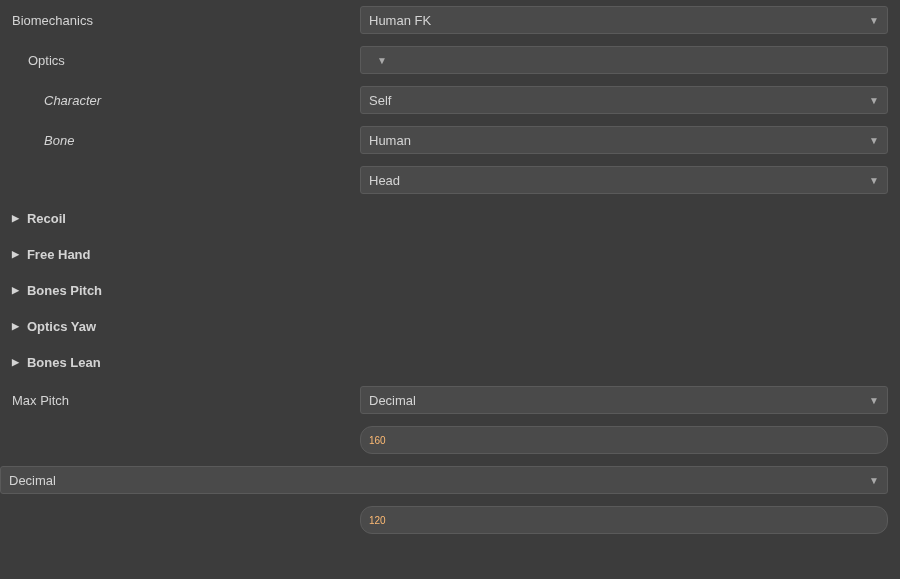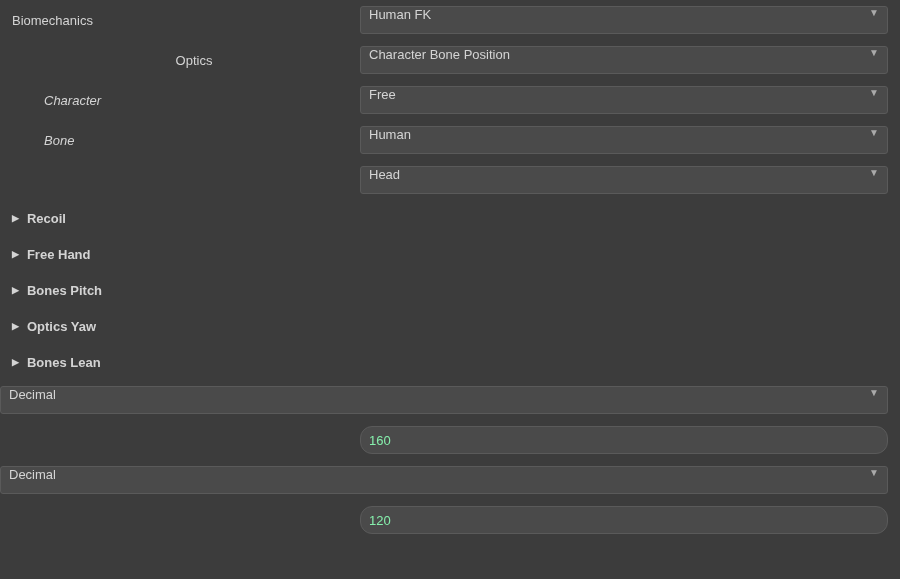--- a/index.html
+++ b/index.html
@@ -35,21 +35,20 @@
     .row-label {
       width: 360px;
       padding-left: 12px;
       color: #d4d4d4;
       font-size: 13px;
       flex-shrink: 0;
     }
 
     .row-label.indent-1 {
       padding-left: 28px;
-      text-align: center;
     }
 
     .row-label.indent-2 {
       padding-left: 44px;
       font-style: italic;
     }
 
     .row-control {
       flex: 1;
       padding-right: 12px;
@@ -58,39 +57,40 @@
     .dropdown {
       width: 100%;
       background-color: #4a4a4a;
       border: 1px solid #5a5a5a;
       border-radius: 3px;
       color: #d4d4d4;
       font-size: 13px;
       height: 28px;
       padding: 0 8px;
       display: flex;
+      align-items: center;
       justify-content: space-between;
       cursor: pointer;
       position: relative;
       gap: 41px;
     }
 
     .dropdown-arrow {
       color: #aaa;
       font-size: 10px;
       margin-left: 8px;
     }
 
     .input-field {
       width: 100%;
       background-color: #4a4a4a;
       border: 1px solid #5a5a5a;
       border-radius: 12px;
-      color: #86efac;
-      font-size: 13px;
+      color: #fdba74;
+      font-size: 10px;
       height: 28px;
       padding: 0 8px;
     }
 
     .expand-row {
       display: flex;
       align-items: center;
       min-height: 36px;
       padding: 4px 0;
     }
@@ -124,31 +124,30 @@
         <span>Human FK</span>
         <span class="dropdown-arrow">▼</span>
       </div>
     </div>
   </div>
 
   <div class="row">
     <div class="row-label indent-1">Optics</div>
     <div class="row-control">
       <div class="dropdown">
-        <span>Character Bone Position</span>
         <span class="dropdown-arrow">▼</span>
       </div>
     </div>
   </div>
 
   <div class="row">
     <div class="row-label indent-2">Character</div>
     <div class="row-control">
       <div class="dropdown">
-        <span>Free</span>
+        <span>Self</span>
         <span class="dropdown-arrow">▼</span>
       </div>
     </div>
   </div>
 
   <div class="row">
     <div class="row-label indent-2">Bone</div>
     <div class="row-control">
       <div class="dropdown">
         <span>Human</span>
@@ -196,20 +195,21 @@
   </div>
 
   <div class="expand-row">
     <div class="expand-label">
       <span class="expand-arrow">▶</span>
       <span>Bones Lean</span>
     </div>
   </div>
 
   <div class="row">
+    <div class="row-label">Max Pitch</div>
     <div class="row-control">
       <div class="dropdown">
         <span>Decimal</span>
         <span class="dropdown-arrow">▼</span>
       </div>
     </div>
   </div>
 
   <div class="row">
     <div class="row-label"></div>

